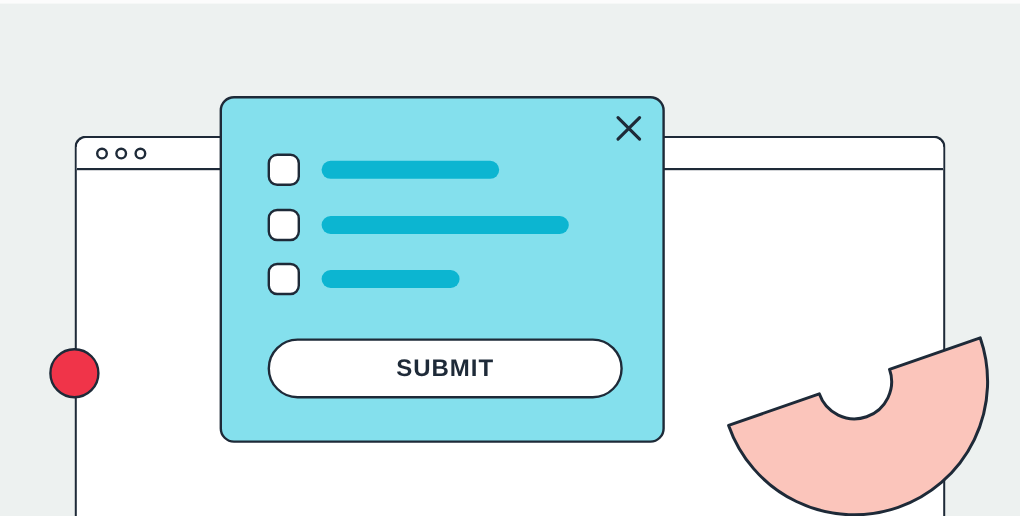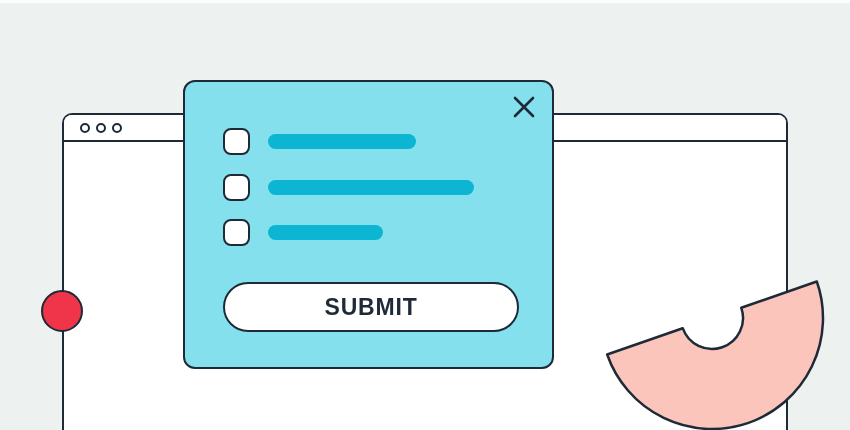--- a/index.html
+++ b/index.html
@@ -83,21 +83,21 @@
   }
   .submit-btn{
     position:absolute;left:38px;top:200px;
     width:296px;height:50px;
     background:var(--white);
     border:2.5px solid var(--stroke);
     border-radius:26px;
     box-sizing:border-box;
     display:flex;align-items:center;justify-content:center;
     font-family:"Liberation Sans", sans-serif;
-    font-weight:bold;font-size:23px;letter-spacing:0.8px;
+    font-weight:bold;font-size:20px;letter-spacing:0.8px;
     color:var(--stroke);
     cursor:pointer;
   }
   
   .red-circle{
     position:absolute;left:41px;top:290px;
     width:42px;height:42px;border-radius:50%;
     background:var(--red-accent);
     border:2.5px solid var(--stroke);
     box-sizing:border-box;

